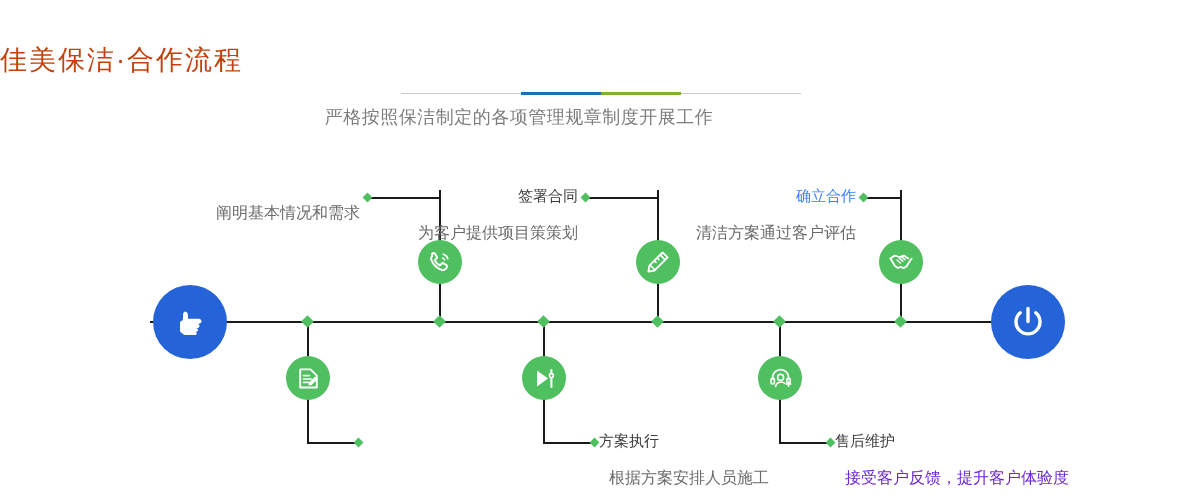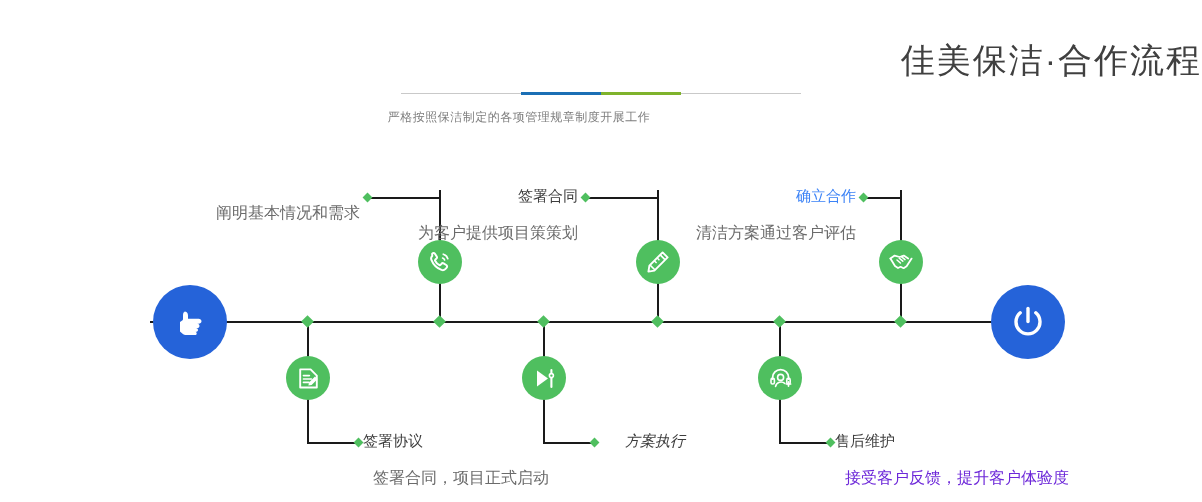--- a/index.html
+++ b/index.html
@@ -26,24 +26,24 @@
     left: 0;
     top: 0;
     width: 1202px;
     text-align: center;
   }
   .main-title {
     position: absolute;
     left: 0;
     top: 38px;
     width: 1202px;
-    text-align: right;
-    font-size: 34px;
+    text-align: left;
+    font-size: 27px;
     line-height: 44px;
-    color: #404040;
+    color: #c2410c;
     letter-spacing: 2px;
     font-weight: 400;
   }
   .title-divider {
     position: absolute;
     left: 401px;
     top: 93px;
     width: 400px;
     height: 1px;
     background: #c9c9c9;
@@ -61,21 +61,21 @@
     top: -1px;
     width: 80px;
     height: 3px;
   }
   .sub-title {
     position: absolute;
     left: 0;
     top: 106px;
     width: 1038px;
     text-align: center;
-    font-size: 12px;
+    font-size: 18px;
     line-height: 22px;
     color: #7d7d7d;
     letter-spacing: 0.5px;
   }
 
   
   .axis {
     position: absolute;
     left: 150px;
     top: 321px;
@@ -216,24 +216,20 @@
       <svg width="25" height="25" viewBox="0 0 25 25">
         <path fill="none" stroke="#ffffff" stroke-width="1.9" stroke-linejoin="round" d="M4.2 3.4h10.4l6.2 6.2v11.9H4.2z"></path>
         <line x1="7.4" y1="9.6" x2="13.4" y2="9.6" stroke="#ffffff" stroke-width="1.6" stroke-linecap="round"></line>
         <line x1="7.4" y1="13.0" x2="15.4" y2="13.0" stroke="#ffffff" stroke-width="1.6" stroke-linecap="round"></line>
         <line x1="7.4" y1="16.4" x2="13.0" y2="16.4" stroke="#ffffff" stroke-width="1.6" stroke-linecap="round"></line>
         <path fill="#ffffff" d="M19.0 10.4l2.6 2.6-6.0 6.0-3.2 0.6 0.6-3.2z"></path>
       </svg>
     </span>
   </div>
   <div class="diamond" style="left: 303px; top: 317px; background: rgb(79, 191, 95);"></div>
-  <div class="label-block bottom" style="left:363px; top:431px; width:320px;">
-    <div class="lbl-title" style="color: rgb(61, 61, 61);">签署协议</div>
-    <div class="lbl-desc" style="padding-left: 10px; color: rgb(107, 107, 107);">签署合同，项目正式启动</div>
-  </div>
 
   <div class="conn-v" style="left: 657px; top: 190px; height: 132px; background: rgb(26, 26, 26);"></div>
   <div class="conn-h" style="left: 588px; top: 197px; width: 71px; background: rgb(26, 26, 26);"></div>
   <div class="diamond small" id="dia-lbl-3" style="left: 582px; top: 194px; background: rgb(79, 191, 95);"></div>
   <div class="node-icon" id="node-3" style="left: 636px; top: 240px; background: rgb(79, 191, 95);">
     <span>
       <svg width="26" height="26" viewBox="0 0 26 26">
         <path fill="none" stroke="#ffffff" stroke-width="1.9" stroke-linejoin="round" d="M17.6 3.4l5.0 5.0-13.2 13.2-6.0 1.0 1.0-6.0z"></path>
         <line x1="15.2" y1="5.8" x2="20.2" y2="10.8" stroke="#ffffff" stroke-width="1.7"></line>
         <line x1="5.0" y1="16.0" x2="10.0" y2="21.0" stroke="#ffffff" stroke-width="1.7"></line>
@@ -254,22 +250,23 @@
   <div class="node-icon" id="node-4" style="left: 522px; top: 356px; background: rgb(79, 191, 95);">
     <span>
       <svg width="25" height="25" viewBox="0 0 25 25">
         <path fill="#ffffff" d="M5.0 4.6l11.0 7.9-11.0 7.9z"></path>
         <line x1="19.4" y1="4.0" x2="19.4" y2="21.0" stroke="#ffffff" stroke-width="2.1" stroke-linecap="round"></line>
         <circle cx="19.4" cy="9.6" r="2.0" fill="#4fbf5f" stroke="#ffffff" stroke-width="1.6"></circle>
       </svg>
     </span>
   </div>
   <div class="diamond" style="left: 539px; top: 317px; background: rgb(79, 191, 95);"></div>
-  <div class="label-block bottom" style="left:625px; top:431px; width:320px;font-style:italic;">
+  <div class="label-block bottom" style="left:599px; top:431px; width:320px;">
     <div class="lbl-title" style="color: rgb(61, 61, 61);">方案执行</div>
+    <div class="lbl-desc" style="padding-left: 10px; color: rgb(107, 107, 107);">根据方案安排人员施工</div>
   </div>
 
   <div class="conn-v" style="left: 900px; top: 190px; height: 132px; background: rgb(26, 26, 26);"></div>
   <div class="conn-h" style="left: 866px; top: 197px; width: 36px; background: rgb(26, 26, 26);"></div>
   <div class="diamond small" id="dia-lbl-5" style="left: 860px; top: 194px; background: rgb(79, 191, 95);"></div>
   <div class="node-icon" id="node-5" style="left: 879px; top: 240px; background: rgb(79, 191, 95);">
     <span>
       <svg width="27" height="27" viewBox="0 0 27 27">
         <path fill="none" stroke="#ffffff" stroke-width="1.8" stroke-linejoin="round" stroke-linecap="round" d="M2.4 9.6l4.2-3.0 5.0 1.4 4.2-1.4 4.4 3.0"></path>
         <path fill="none" stroke="#ffffff" stroke-width="1.8" stroke-linejoin="round" stroke-linecap="round" d="M2.4 9.6l4.6 7.4 3.0 2.0 2.6-1.2 3.0 1.4 3.0-2.0 5.0-7.6"></path>

